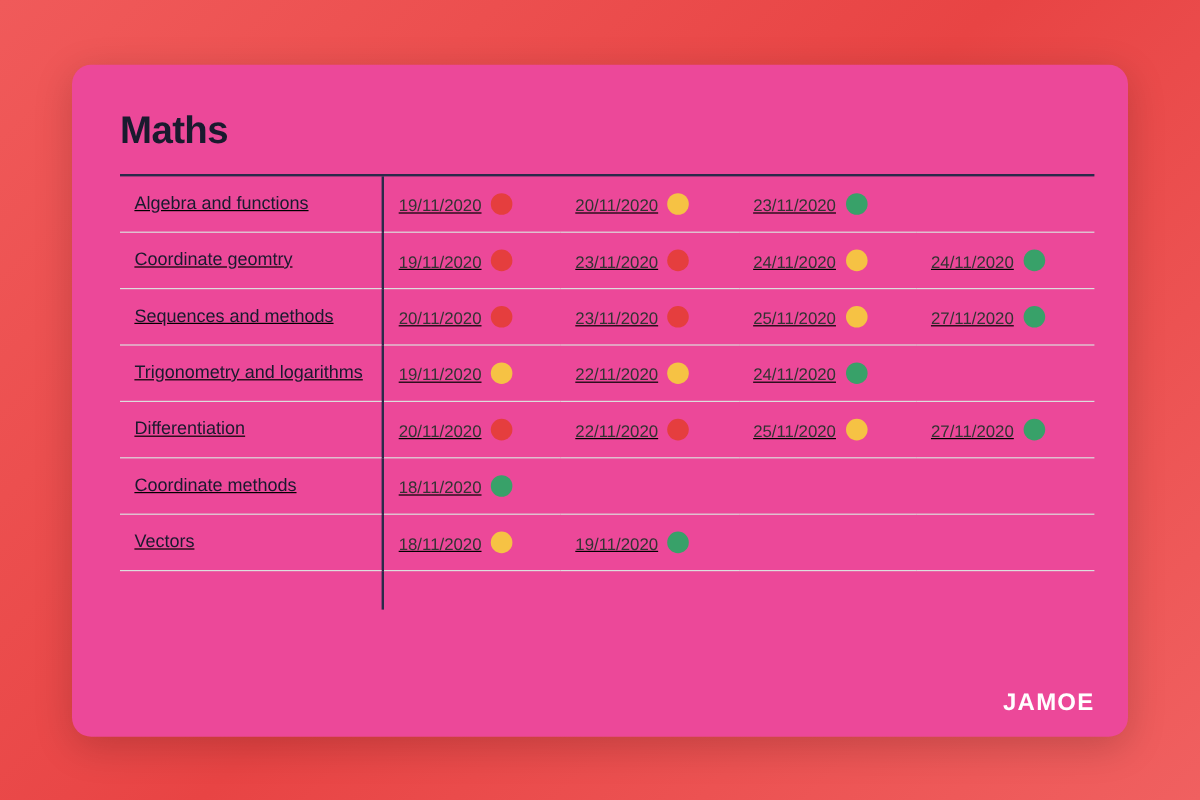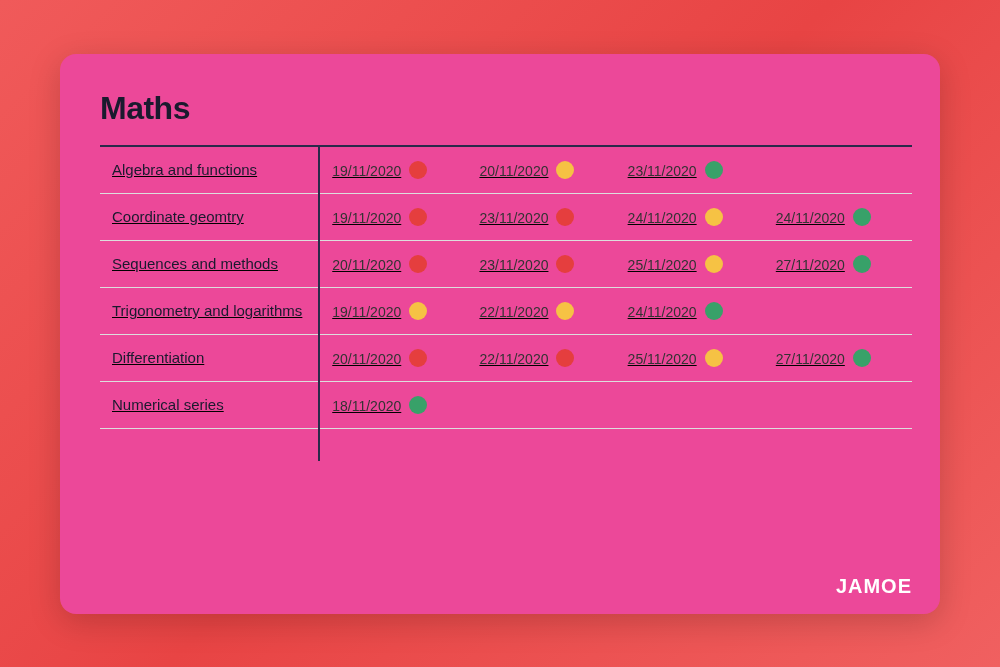--- a/index.html
+++ b/index.html
@@ -254,28 +254,45 @@
             </div>
           </td>
           <td>
             <div class="cell-content">
               <span class="date-text">27/11/2020</span>
               <span class="dot dot-green"></span>
             </div>
           </td>
         </tr>
         <tr>
-          <td>Numerical series</td>
+          <td>Coordinate methods</td>
           <td>
             <div class="cell-content">
               <span class="date-text">18/11/2020</span>
               <span class="dot dot-green"></span>
             </div>
           </td>
           <td></td>
+          <td></td>
+          <td></td>
+        </tr>
+        <tr>
+          <td>Vectors</td>
+          <td>
+            <div class="cell-content">
+              <span class="date-text">18/11/2020</span>
+              <span class="dot dot-yellow"></span>
+            </div>
+          </td>
+          <td>
+            <div class="cell-content">
+              <span class="date-text">19/11/2020</span>
+              <span class="dot dot-green"></span>
+            </div>
+          </td>
           <td></td>
           <td></td>
         </tr>
         <tr class="empty-row">
           <td></td>
           <td></td>
           <td></td>
           <td></td>
           <td></td>
         </tr>

